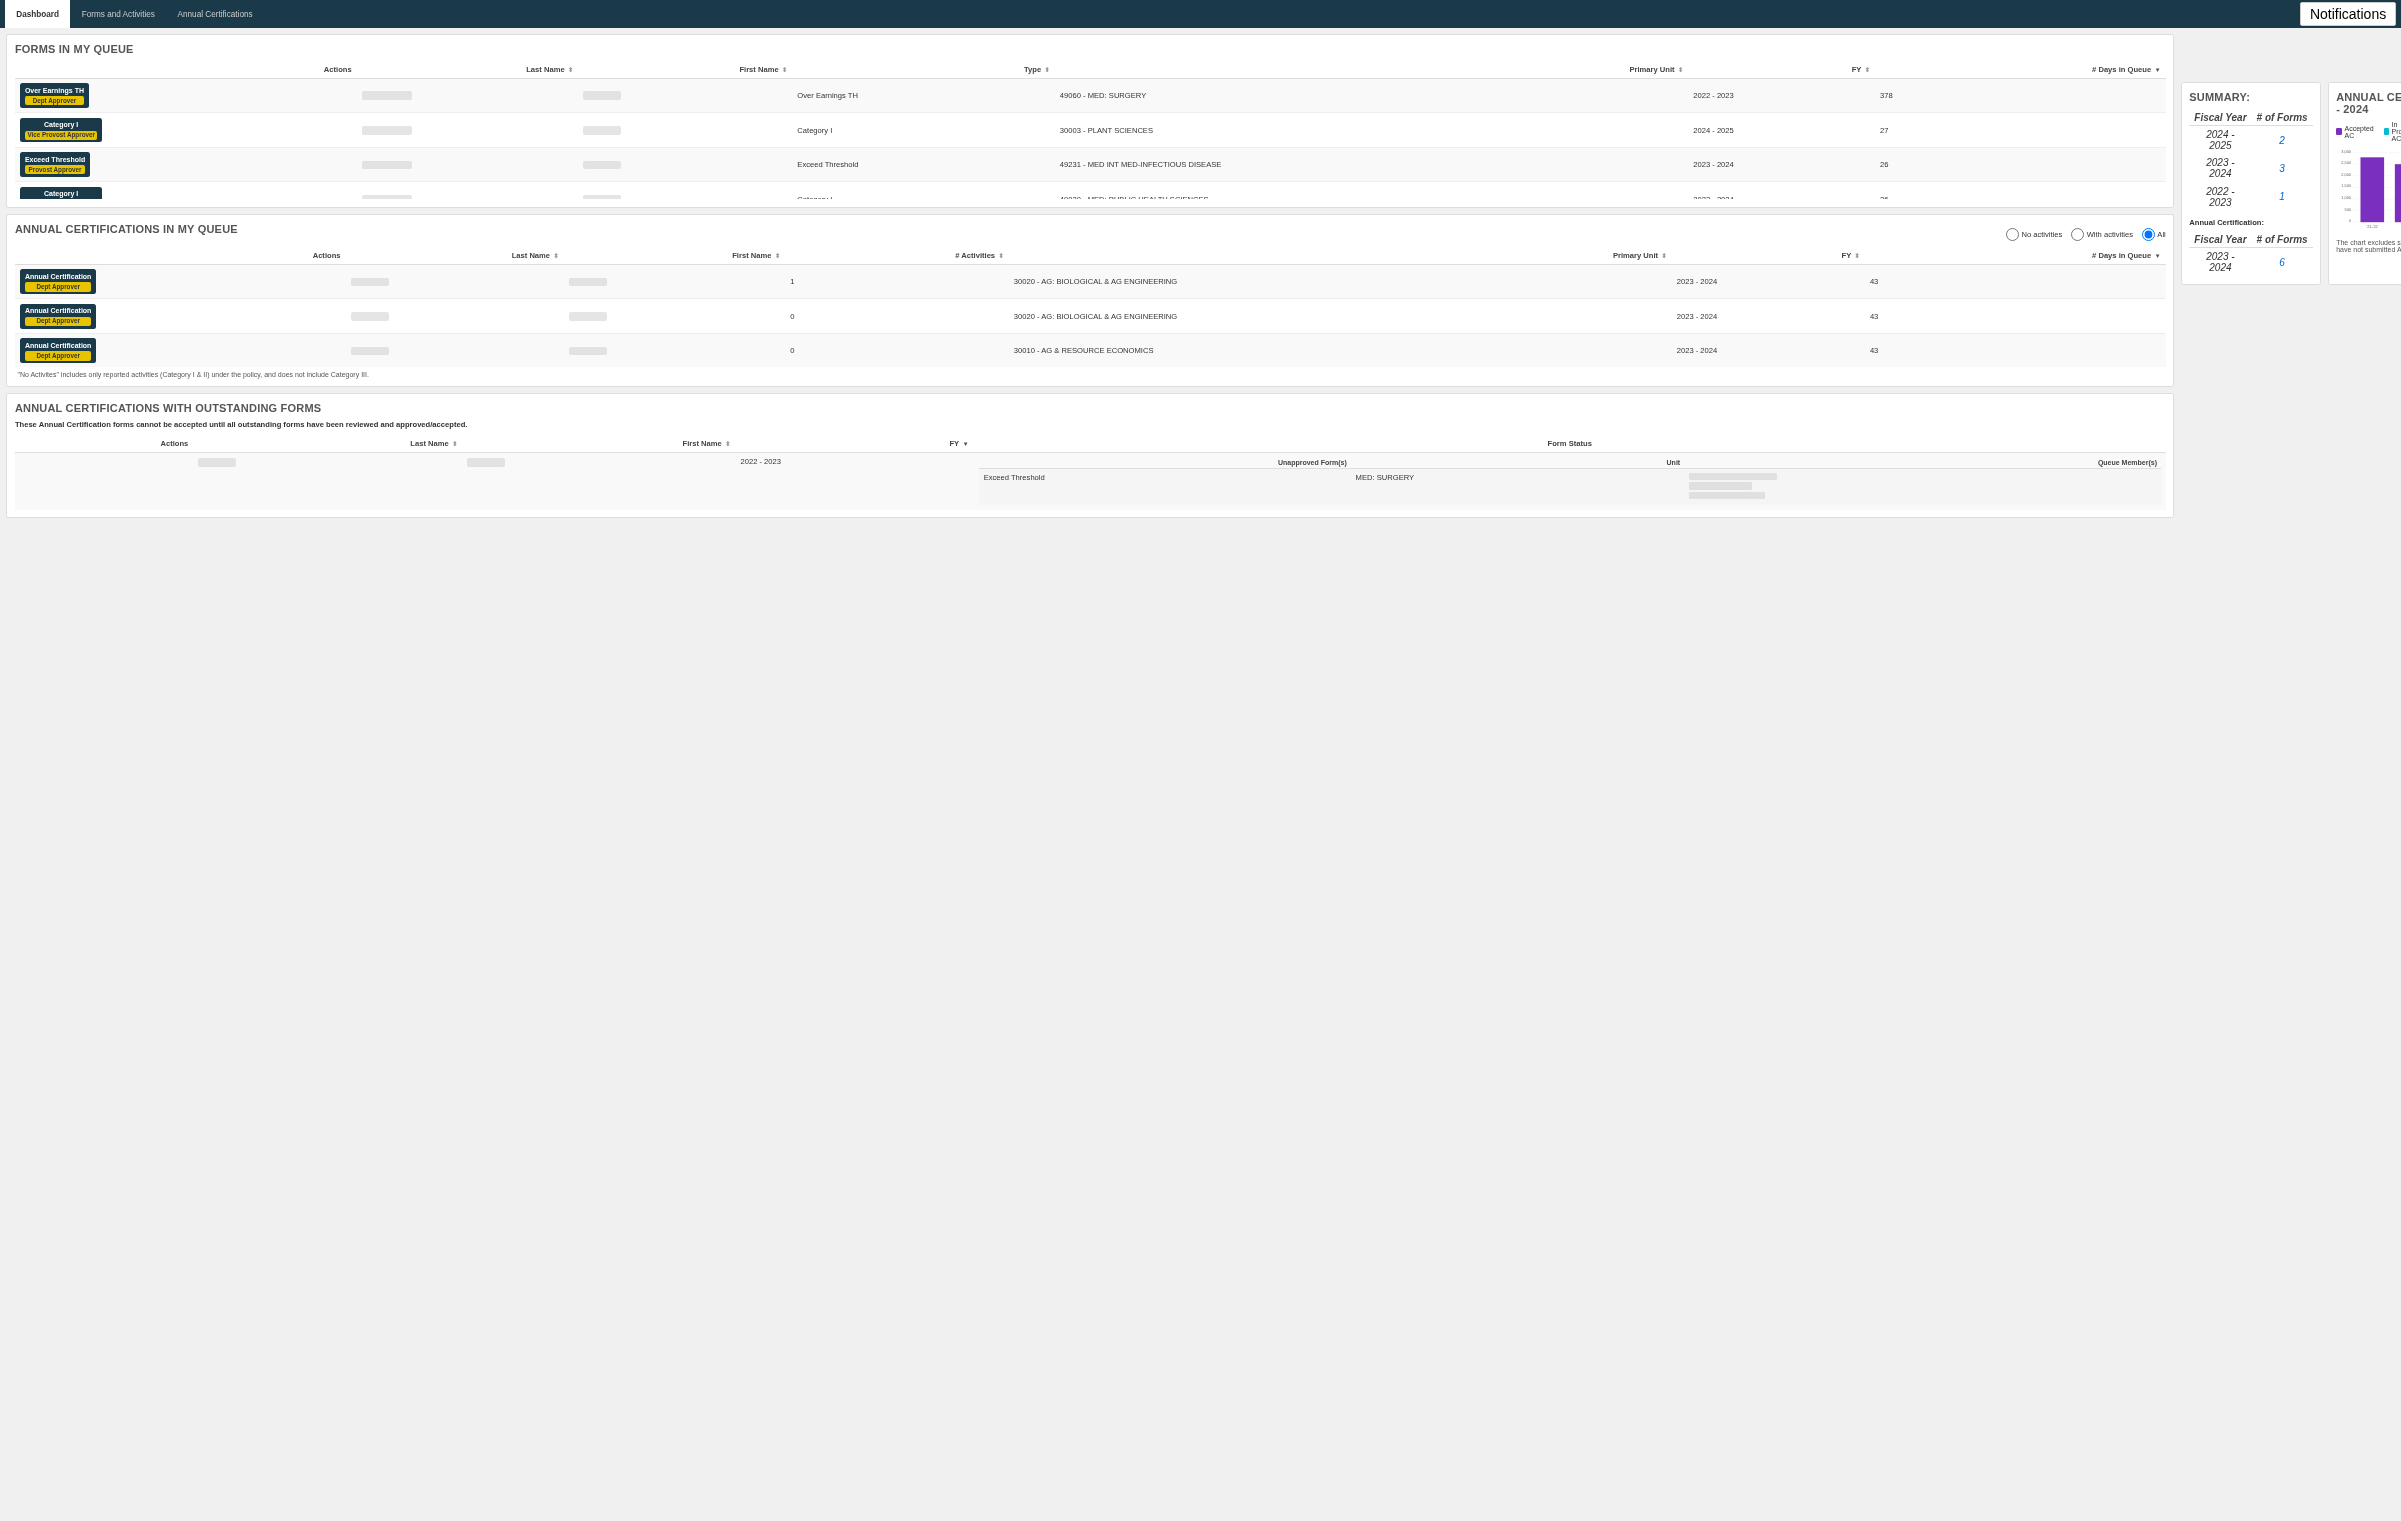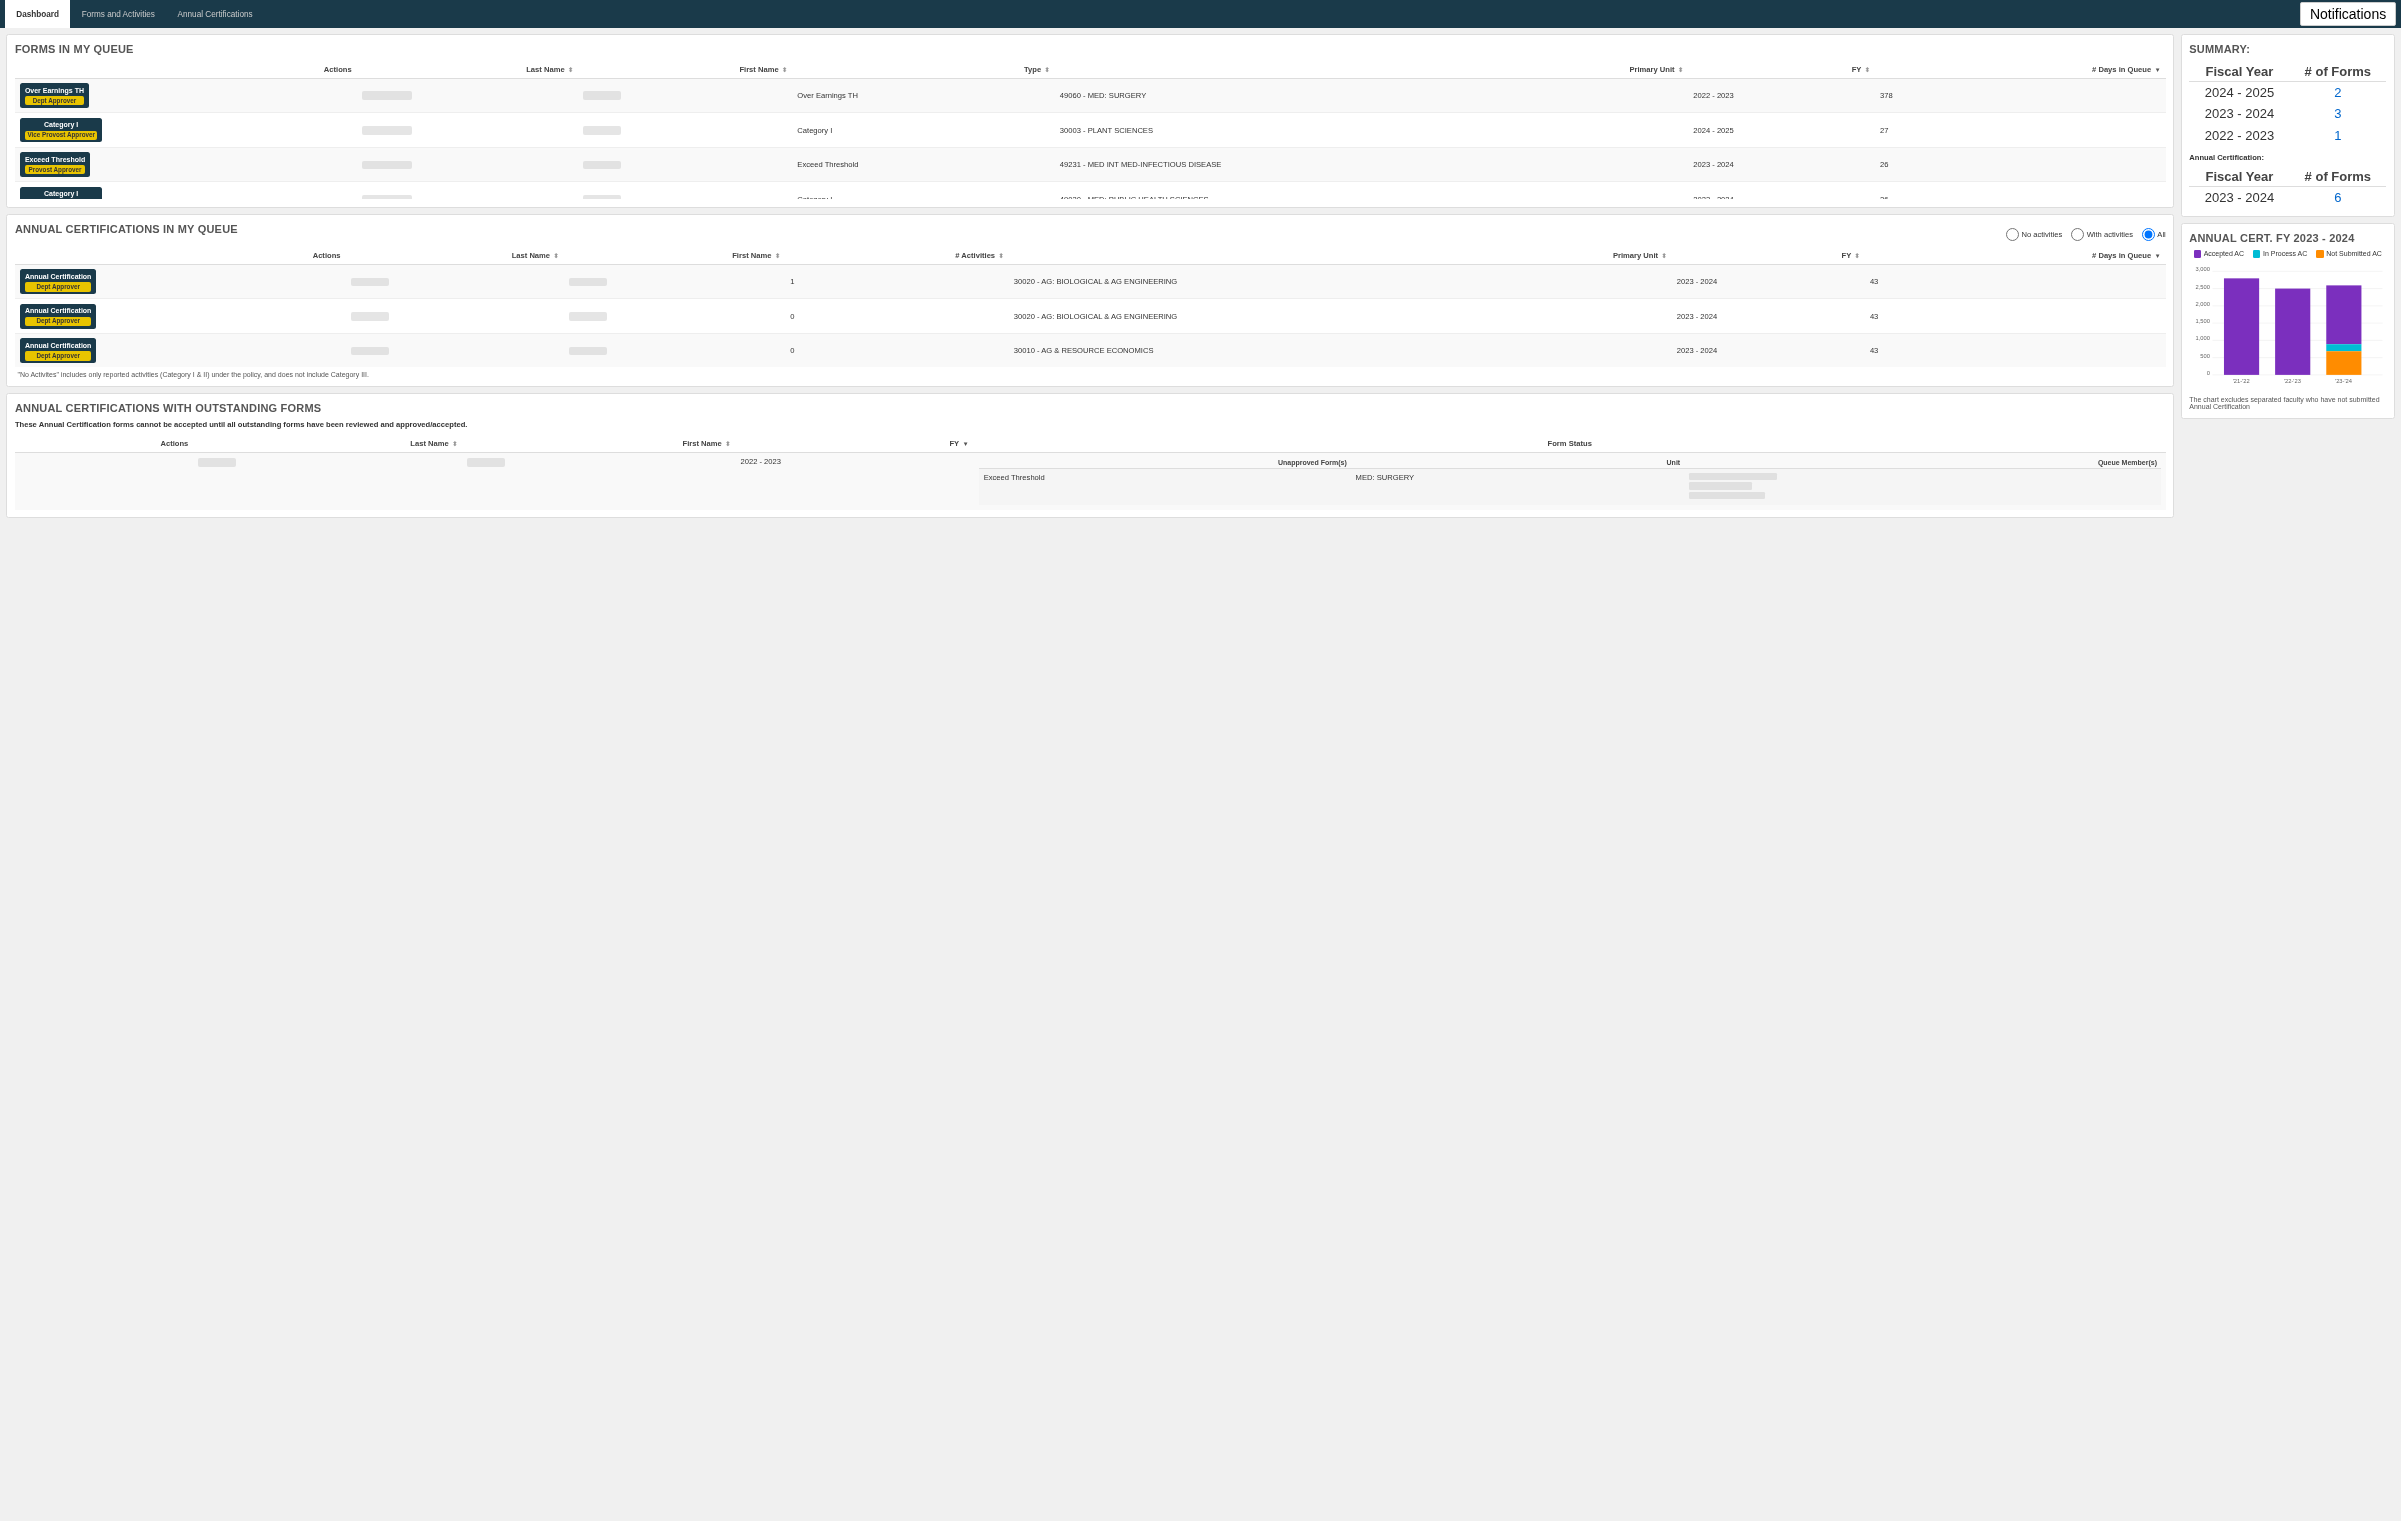--- a/index.html
+++ b/index.html
@@ -54,22 +54,22 @@
       flex: 1;
       display: flex;
       flex-direction: column;
       gap: 6.3px;
       min-width: 0;
     }
     .right-col {
       width: 214px;
       flex-shrink: 0;
       display: flex;
-      flex-direction: column;
       gap: 6.3px;
+      margin-top: 48px;
     }
 
     
     .panel {
       background: white;
       border: 0.6px solid #ddd;
       border-radius: 2.5px;
       padding: 7.6px;
     }
     .panel-title {
@@ -152,21 +152,22 @@
       vertical-align: middle;
       opacity: 0.5;
     }
     .blurred-wide {
       width: 50px;
     }
 
     
     .summary-table {
       width: 100%;
-      font-size: 13px;
+      font-size: 10px;
+      font-style: italic;
     }
     .summary-table td {
       padding: 3.1px 5px;
       border: none;
       background: none;
     }
     .summary-table tr:nth-child(odd) td { background: none; }
     .summary-table tr:nth-child(even) td { background: none; }
     .summary-header {
       font-weight: bold;

